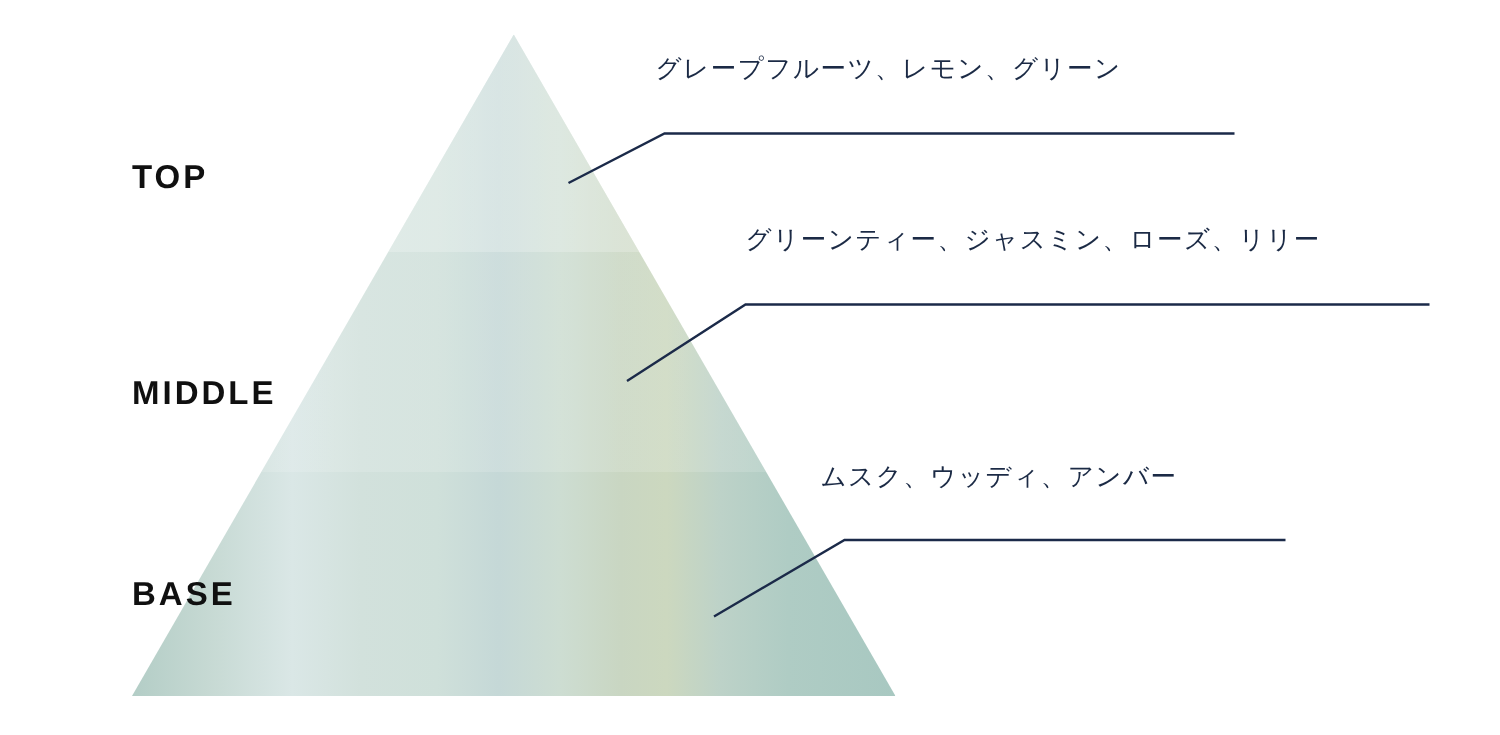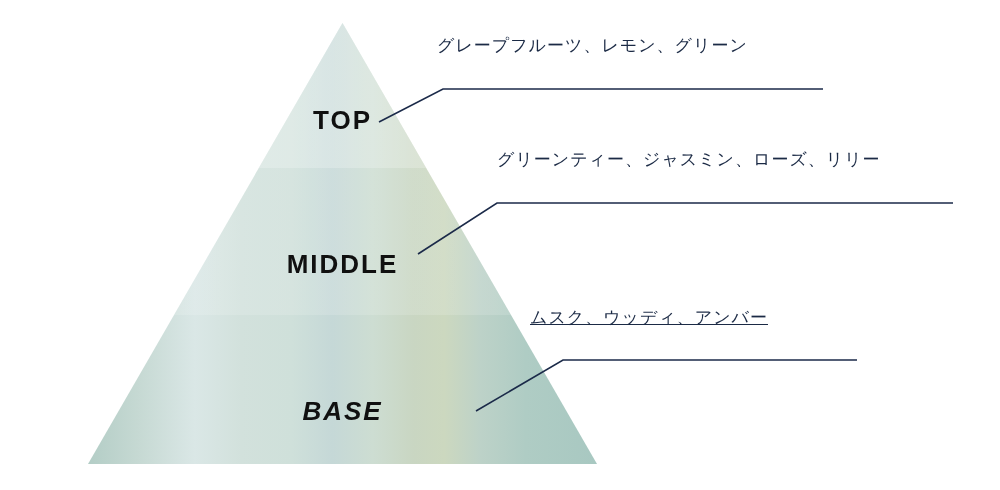--- a/index.html
+++ b/index.html
@@ -34,42 +34,42 @@
         #cdddd2 56%,
         #c9d6c2 64%,
         #ccd8bf 70%,
         #bdd2c8 77%,
         #afccc4 86%,
         #a8c8c1 100%);
   }
   .level-label{
     position:absolute;
     left:88px; width:509px;
-    text-align:center;
+    text-align:left;
     font-weight:700;
-    font-size:26px;
+    font-size:22px;
     letter-spacing:2px;
     color:#101010;
     line-height:1;
   }
   .level-label.top{top:107px;}
   .level-label.middle{top:251px;}
-  .level-label.base{top:398px;font-style:italic;}
+  .level-label.base{top:385px;}
   .note{
     position:absolute;
     font-size:17px;
     font-weight:500;
     letter-spacing:1px;
     color:#1b2a45;
     line-height:1.2;
     white-space:nowrap;
   }
   .note.top{left:437px; top:36px;}
   .note.middle{left:497px; top:150px;}
-  .note.base{left:530px; top:308px;text-decoration:underline;}
+  .note.base{left:547px; top:308px;}
   svg.connectors{
     position:absolute; left:0; top:0;
     width:1000px; height:490px;
     pointer-events:none;
   }
   svg.connectors polyline{
     fill:none;
     stroke:#1b2a49;
     stroke-width:1.6;
   }

